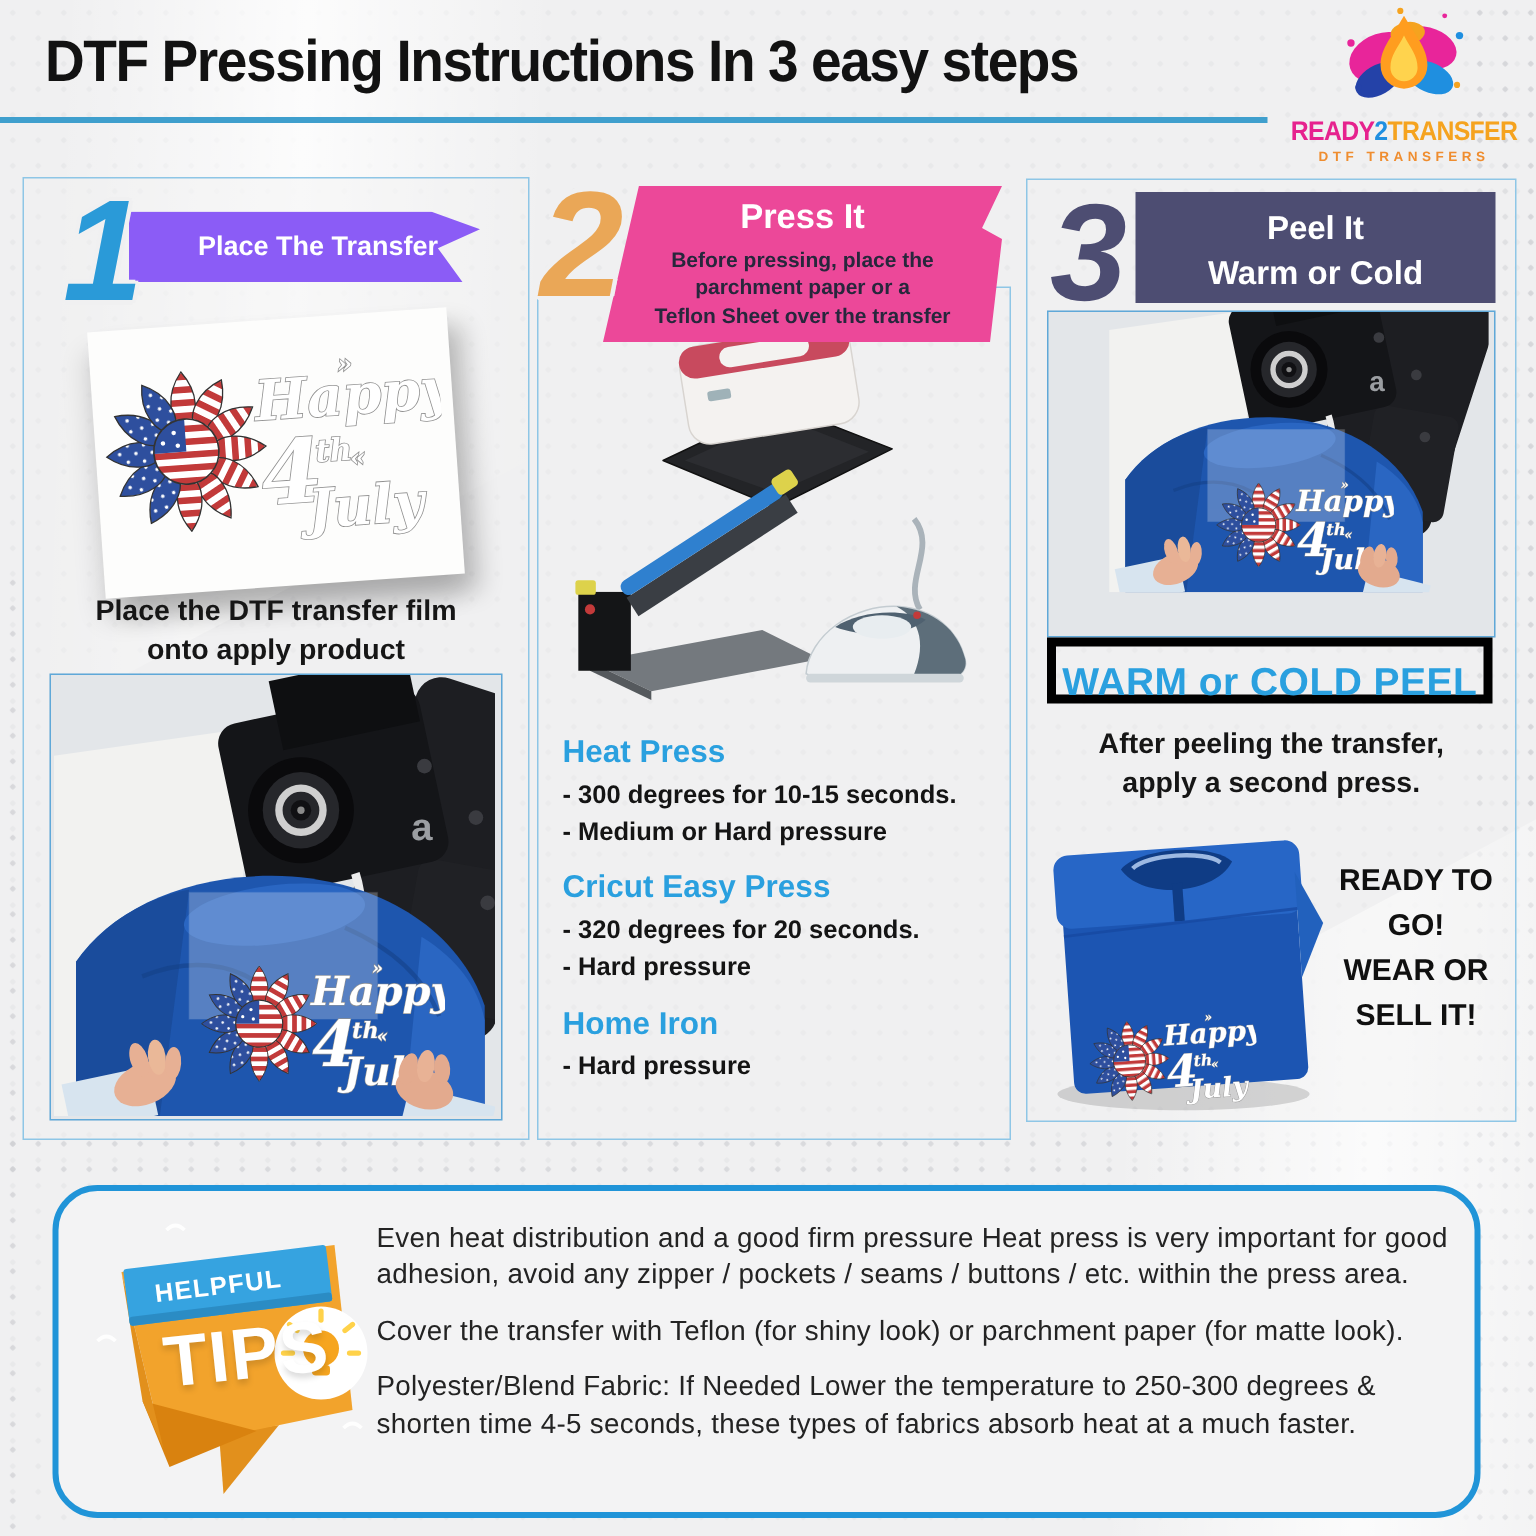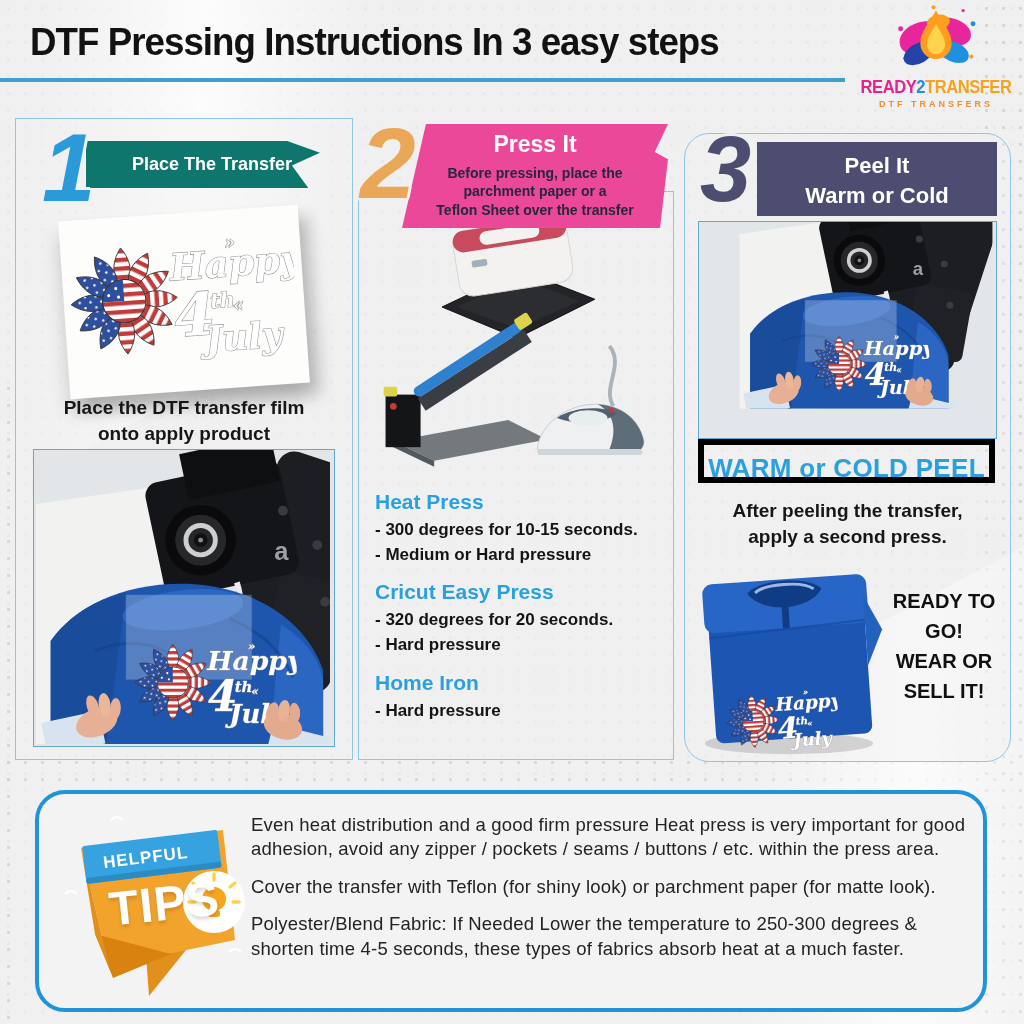--- a/index.html
+++ b/index.html
@@ -32,29 +32,29 @@
   .logo{left:852px;top:4px;width:168px;height:112px;text-align:center;}
   .logo svg{display:block;margin:0 auto;}
   .logo-name{font-size:18px;font-weight:900;letter-spacing:-.5px;transform:scaleX(.92);transform-origin:center;white-space:nowrap;line-height:1;}
   .logo-name .c1{color:#e6228e;} .logo-name .c2{color:#1f8fe0;} .logo-name .c3{color:#f5a31f;}
   .logo-tag{font-size:9px;font-weight:bold;letter-spacing:3px;color:#ef8d2f;margin-top:3px;}
 
   
   .col{position:absolute;border:1px solid #8ec6e6;background:rgba(240,240,241,.35);}
   .col1{left:15px;top:118px;width:336px;height:640px;}
   .col2{left:358px;top:191px;width:314px;height:567px;}
-  .col3{left:684px;top:133px;width:325px;height:627px;border-radius:25px;}
+  .col3{left:684px;top:119px;width:325px;height:627px;}
 
   .step-num{position:absolute;font-style:italic;font-weight:900;line-height:.9;z-index:4;
     text-shadow:-3px 0 0 #f0f0f1,3px 0 0 #f0f0f1,0 -3px 0 #f0f0f1,0 3px 0 #f0f0f1,
                 -2px -2px 0 #f0f0f1,2px 2px 0 #f0f0f1,-2px 2px 0 #f0f0f1,2px -2px 0 #f0f0f1;}
 
   
   .num1{left:26px;top:6px;font-size:96px;color:#2a9ad8;}
-  .ribbon1{position:absolute;left:70px;top:22px;width:234px;height:47px;background:#0f766e;z-index:3;
+  .ribbon1{position:absolute;left:70px;top:22px;width:234px;height:47px;background:#8b5cf6;z-index:3;
     clip-path:polygon(0 0,86% 0,100% 25%,88% 52%,95% 100%,0 100%);
     color:#fff;font-weight:bold;font-size:18px;line-height:47px;padding-left:46px;box-sizing:border-box;}
   .film-wrap{position:absolute;left:48px;top:94px;width:240px;height:178px;transform:rotate(-4deg);
     background:#fdfdfc;box-shadow:10px 12px 16px rgba(0,0,0,.20), -3px 14px 18px rgba(0,0,0,.12);}
   .film-wrap svg{position:absolute;left:4px;top:10px;}
   .caption{position:absolute;width:100%;text-align:center;font-weight:bold;color:#161616;
     font-size:19px;line-height:1.35;}
   .cap1{top:276px;}
   .photo{position:absolute;border:1px solid #5fa8d8;overflow:hidden;background:#e3e6e9;}
   .photo1{left:17px;top:330px;width:300px;height:296px;}

